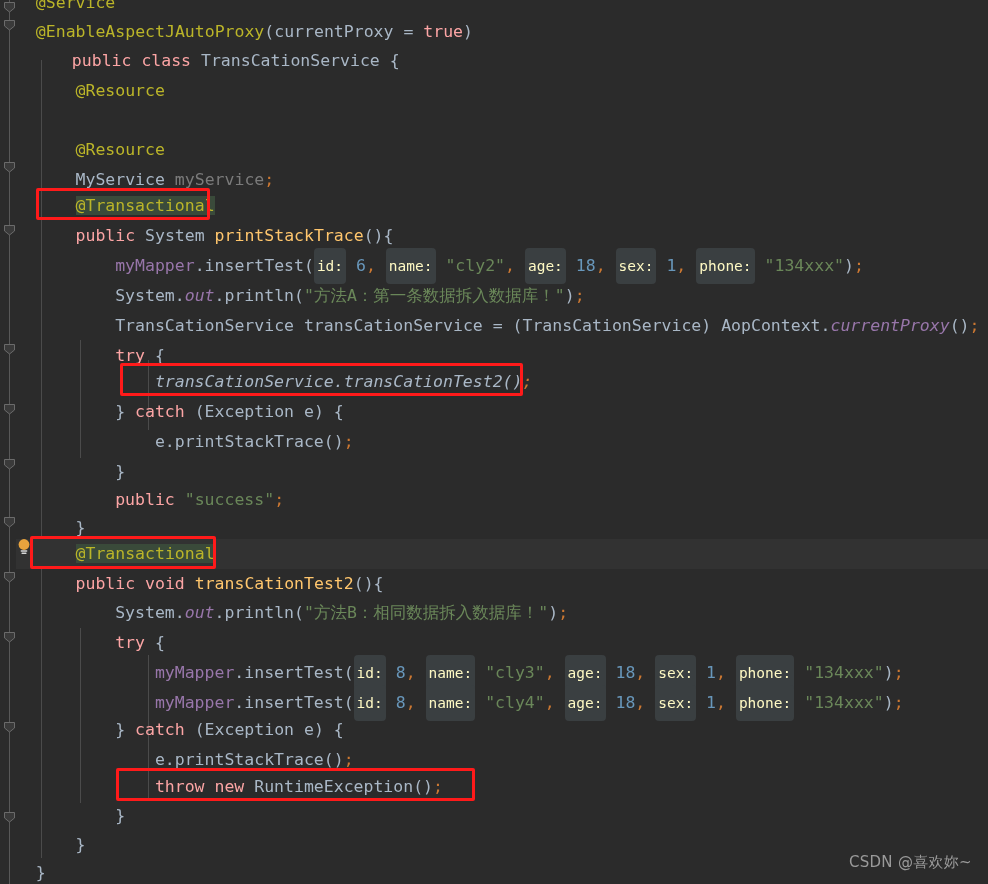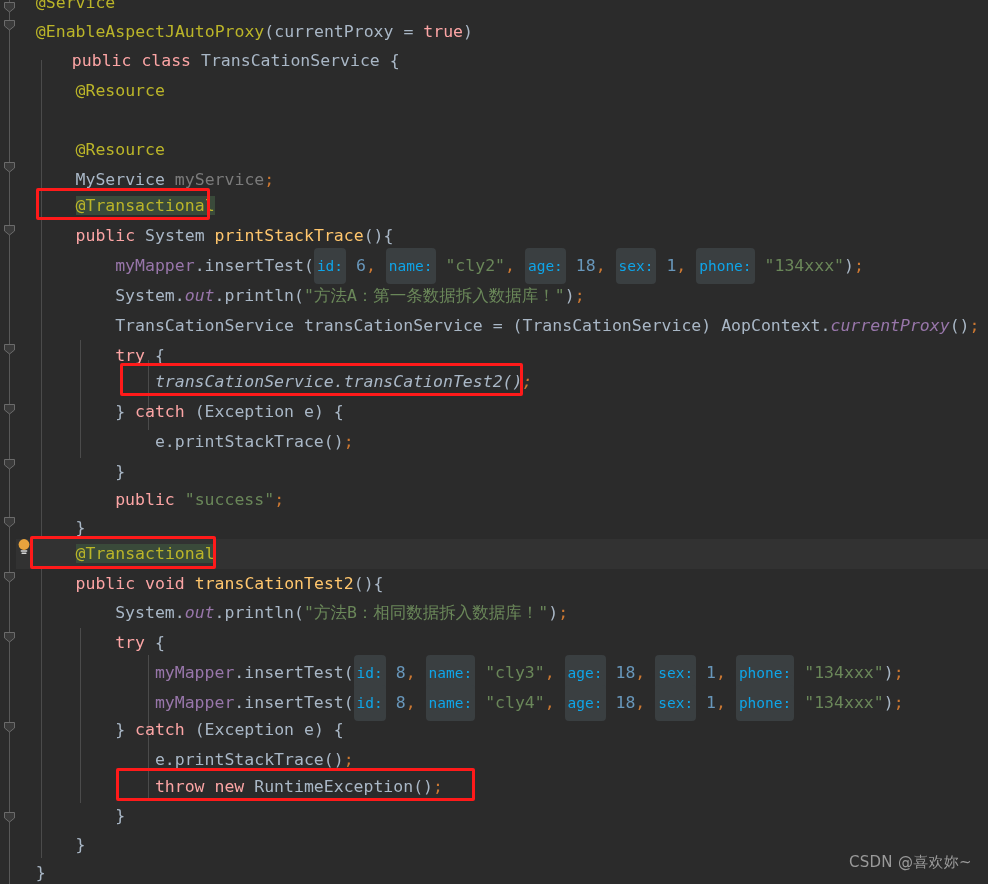--- a/index.html
+++ b/index.html
@@ -79,21 +79,21 @@
   .str     { color: #6a8759; }        
   .num     { color: #6897bb; }        
   .punc    { color: #a9b7c6; }
   .semi    { color: #cc7832; }
   .stat    { color: #9876aa; font-style: italic; }  
   .gray    { color: #7b7b7b; }        
   .plain   { color: #a9b7c6; }
 
   
   .hint {
-    color: #0ea5e9;
+    color: #fef9c3;
     background: #3a3f41;
     border-radius: 4px;
     padding: 10px 3px;
     font-size: 14.5px;
   }
 
   
   .ident-hl { background: #3a4a3a; }
 
   

